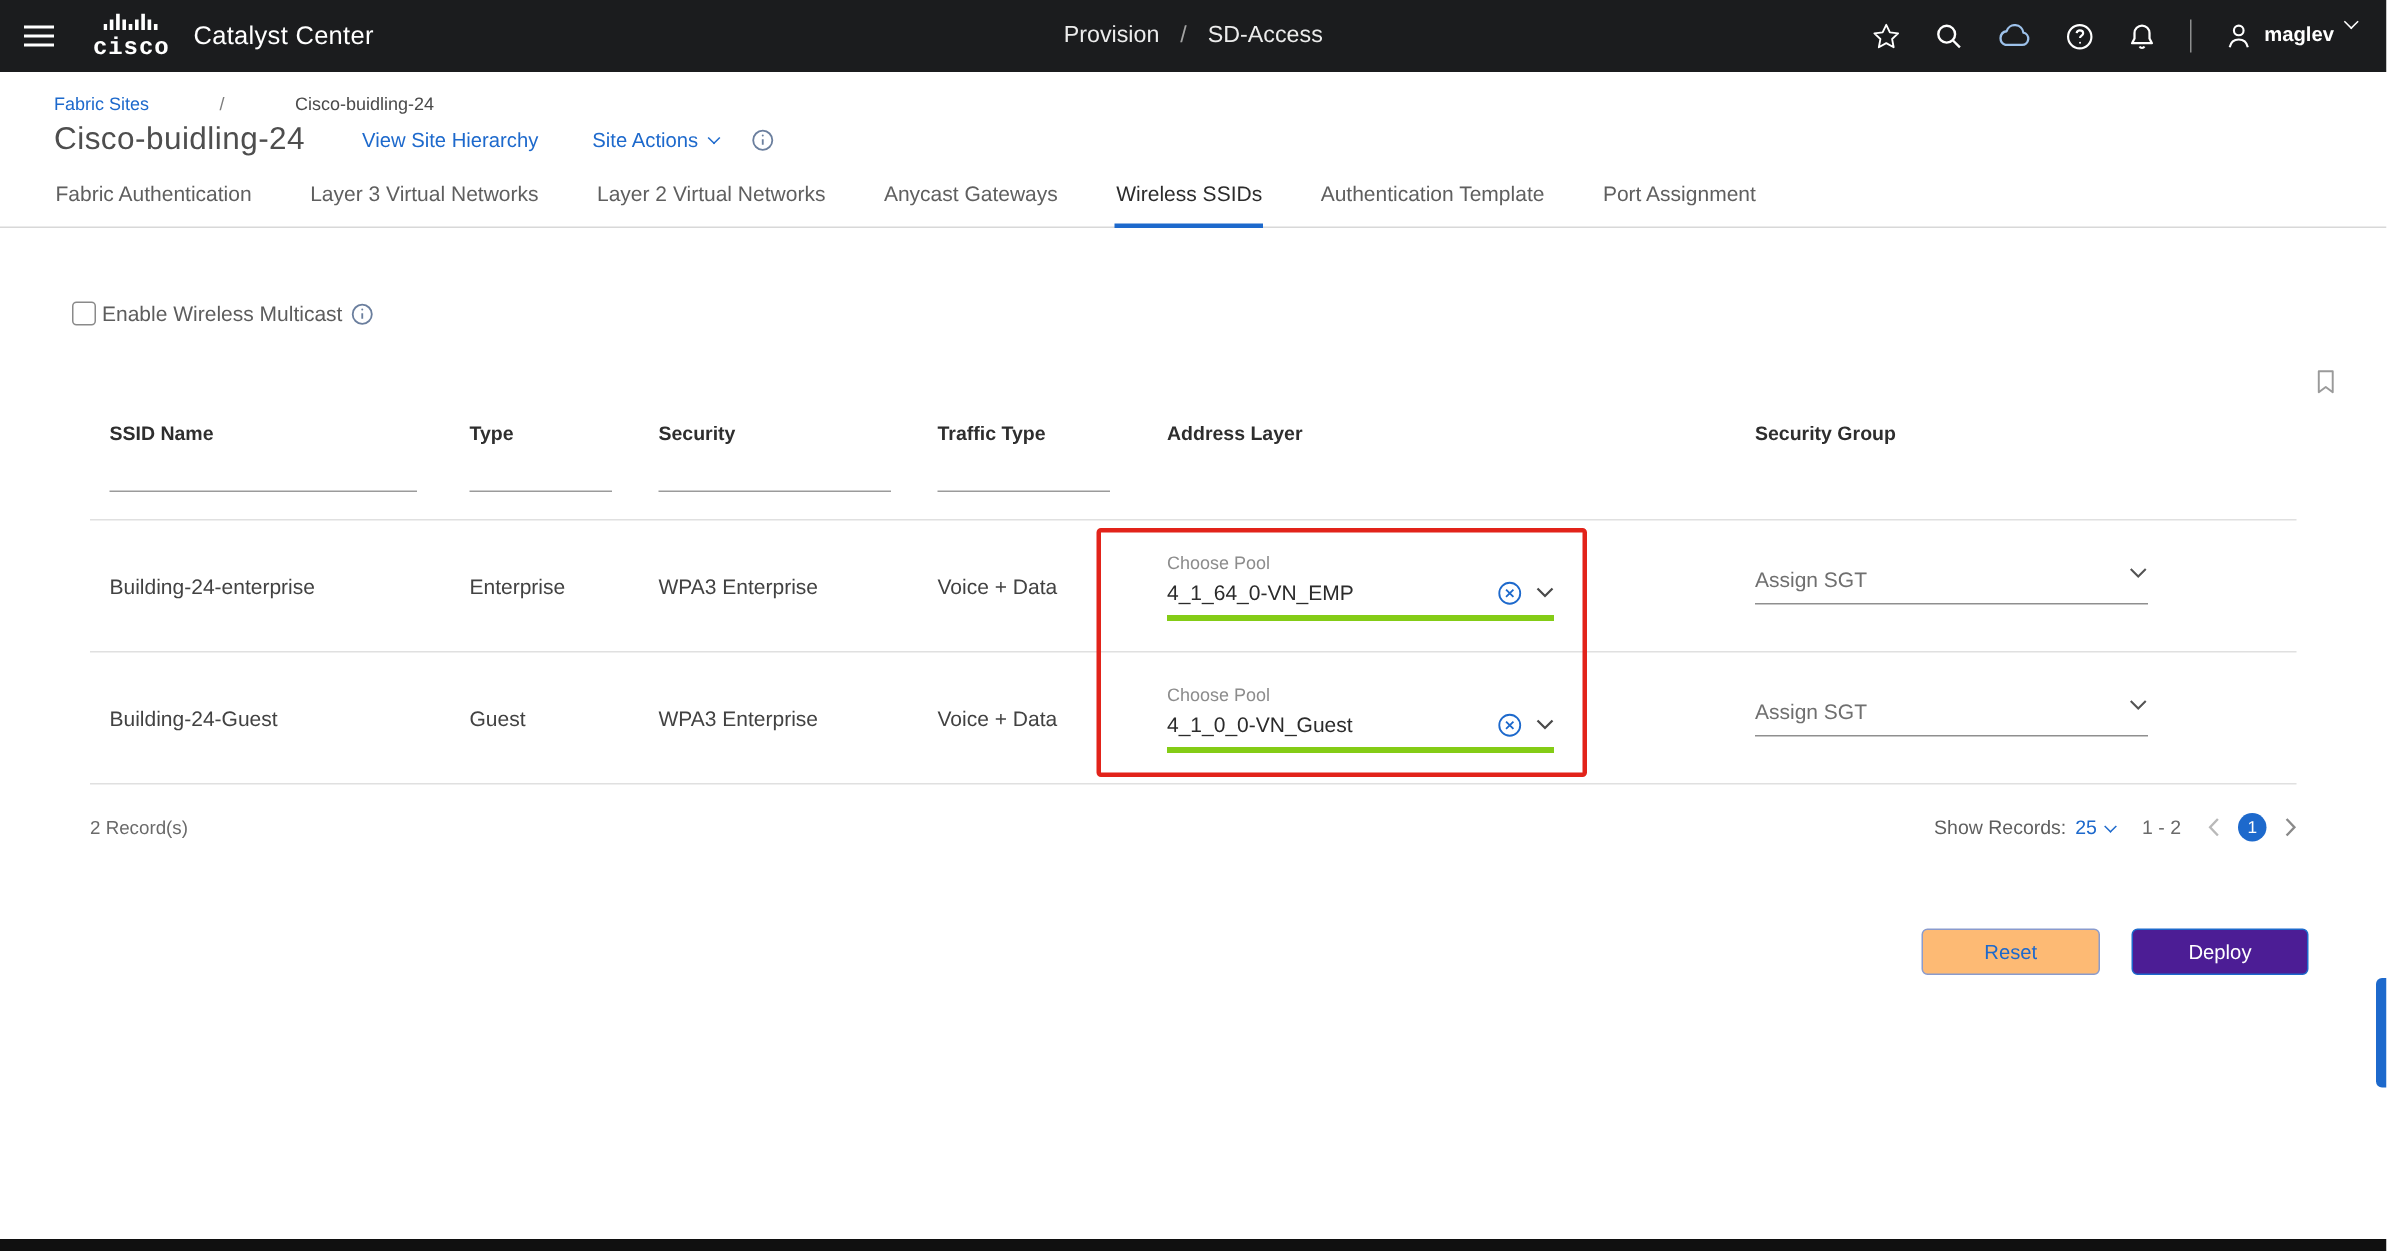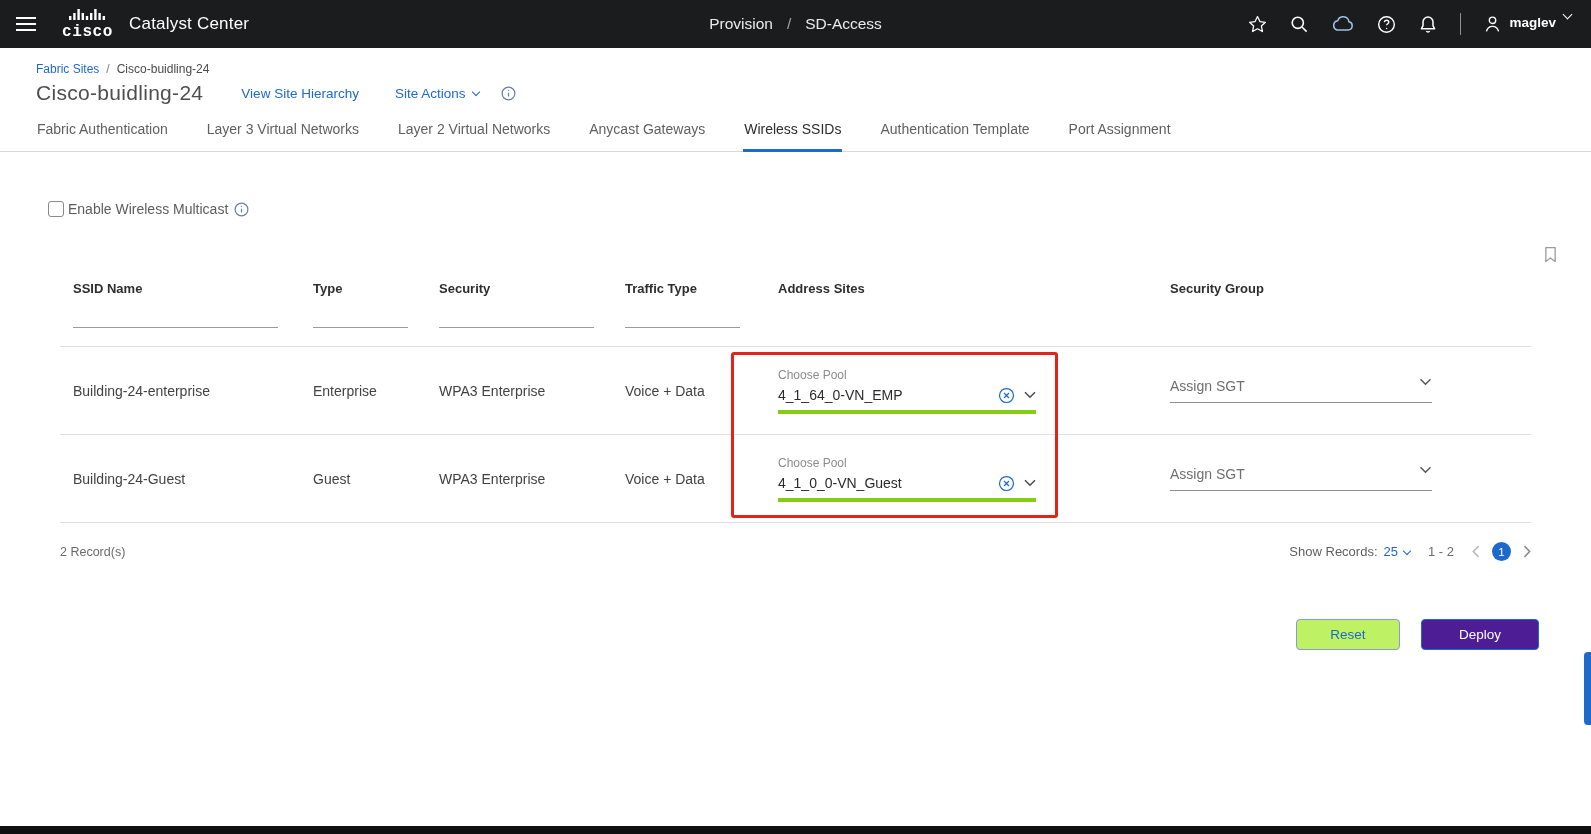--- a/index.html
+++ b/index.html
@@ -16,21 +16,21 @@
   .topnav { position:absolute; left:50%; transform:translateX(-50%); display:flex; align-items:center; gap:14px; color:#ececec; font-size:15.5px; }
   .topnav .sep { color:#a3a3a3; }
   .topbar-right { margin-left:auto; display:flex; align-items:center; gap:23px; }
   .tb-icon { display:flex; align-items:center; cursor:pointer; }
   .tb-divider { width:1px; height:22px; background:rgba(255,255,255,.5); }
   .user-chip { display:flex; align-items:flex-start; gap:8px; color:#fff; cursor:pointer; }
   .user-name { font-size:13.5px; font-weight:700; }
   .chev { width:7px; height:7px; border-right:1.6px solid currentColor; border-bottom:1.6px solid currentColor; transform:rotate(45deg); display:inline-block; margin-top:-4px; }
 
   
-  .crumbrow { padding:14px 0 0 36px; font-size:12px; display:flex; align-items:center; }
+  .crumbrow { padding:14px 0 0 36px; font-size:12px; display:flex; align-items:center;gap:40px; }
   .crumb-link { color:#1d69cc; cursor:pointer; }
   .crumb-sep { color:#7d7d7d; margin:0 7px; }
   .crumb-current { color:#4a4a4a; }
   .titlerow { padding-left:36px; margin-top:5px; display:flex; align-items:center; }
   .page-title { font-size:21px; color:#4e4e4e; font-weight:400; letter-spacing:.3px; }
   .title-link { font-size:13.5px; color:#1d69cc; margin-left:38px; cursor:pointer; }
   .site-actions { font-size:13.5px; color:#1d69cc; margin-left:36px; cursor:pointer; display:flex; align-items:center; gap:8px; }
   .site-actions .chev { border-color:#1d69cc; width:6px; height:6px; margin-top:-2px; }
   .info-ic { margin-left:22px; display:flex; align-items:center; cursor:pointer; }
 
@@ -76,21 +76,21 @@
   .sr-value { color:#1d69cc; cursor:pointer; }
   .show-records .chev { border-color:#1d69cc; width:6px; height:6px; margin-top:-2px; cursor:pointer; }
   .range-text { font-size:13px; color:#6a6a6a; }
   .pager { display:flex; align-items:center; gap:12px; }
   .pg-arrow { font-size:16px; line-height:1; cursor:pointer; display:flex; align-items:center; }
   .pg-current { width:19px; height:19px; border-radius:50%; background:#1d69cc; color:#fff; font-size:11.5px; display:flex; align-items:center; justify-content:center; cursor:pointer; }
 
   
   .actions-row { margin:58px 52px 0 0; display:flex; justify-content:flex-end; gap:21px; }
   .btn { height:31px; border-radius:4px; font-size:13.5px; display:flex; align-items:center; justify-content:center; cursor:pointer; font-family:inherit; }
-  .btn-reset { width:104px; background:#bef264; border:1px solid #8a9bcd; color:#1d69cc; }
+  .btn-reset { width:119px; background:#fdba74; border:1px solid #8a9bcd; color:#1d69cc; }
   .btn-deploy { width:118px; background:#4c1d95; border:1px solid #1d69cc; color:#fff; }
 
   
   .side-tab { position:absolute; right:0; top:652px; width:7px; height:73px; background:#1d69cc; border-radius:4px 0 0 4px; }
   .bottom-bar { position:absolute; bottom:0; left:0; width:100%; height:8px; background:#101010; }
 </style>
 </head>
 <body>
 
 <div class="topbar">
@@ -217,21 +217,21 @@
     </svg>
 </span>
 
 <div class="table-wrap">
 
   <div class="tgrid thead">
     <div class="hcell">SSID Name</div>
     <div class="hcell">Type</div>
     <div class="hcell">Security</div>
     <div class="hcell">Traffic Type</div>
-    <div class="hcell">Address Sites</div>
+    <div class="hcell">Address Layer</div>
     <div class="hcell">Security Group</div>
   </div>
 
   <div class="tgrid filterrow">
     <div>
         <input class="filter-input fw-ssid" style="">
       </div>
     <div>
         <input class="filter-input fw-type" style="">
       </div>

